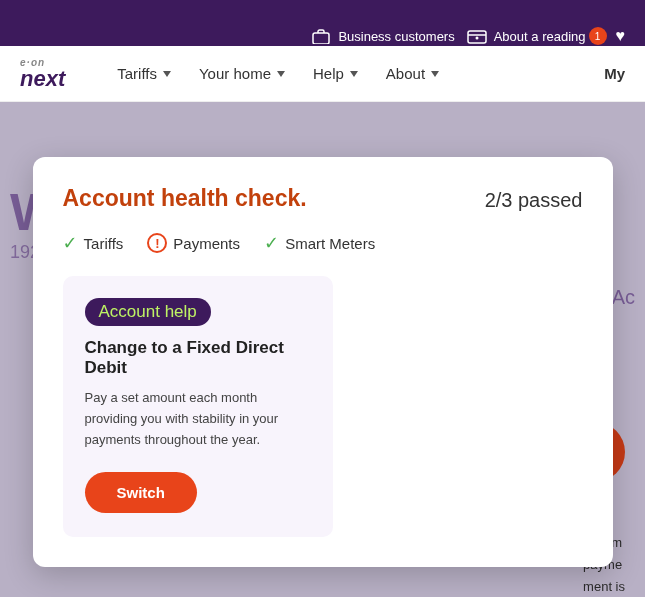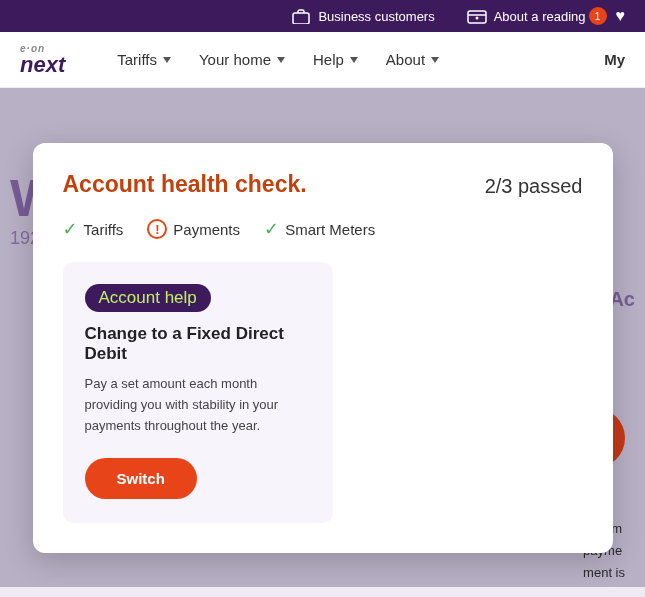--- a/index.html
+++ b/index.html
@@ -8,26 +8,26 @@
       width: 645px;
       height: 597px;
       overflow: hidden;
       position: relative;
       background: #f0eaf5;
     }
 
     
     .top-bar {
       background: #3d1a5c;
-      height: 32px;
-      display: flex;
-      align-items: center;
+      height: 46px;
+      display: flex;
+      align-items: flex-end;
       justify-content: flex-end;
       padding: 0 20px;
-      gap: 32px;
+      gap: 12px;
     }
     .top-bar-item {
       display: flex;
       align-items: center;
       gap: 7px;
       color: white;
       font-size: 13px;
       cursor: pointer;
     }
     .top-bar-icon {
@@ -311,21 +311,21 @@
     </div>
   </div>
   <div class="nav-my">
     <span>My</span>
   </div>
 </div>
 
 <div class="main-bg">
   <div class="bg-text">Wo</div>
   <div class="bg-text2">192 G</div>
-  <div style="position:absolute; top:200px; right:10px; font-size:20px; font-weight:bold; color:#5a2d8a; opacity:0.6;">Ac</div>
+  <div style="position:absolute; top:184px; right:10px; font-size:20px; font-weight:normal; color:#5a2d8a; opacity:0.6;">Ac</div>
 
   <div style="position:absolute; top:430px; right:20px; font-size:13px; color:#333; line-height:1.7; max-width:160px;">
     <div>t paym</div>
     <div style="white-space:pre-line;">payme
 ment is
 s after
 issued.</div>
   </div>
 
   <div class="bg-orange-btn">

